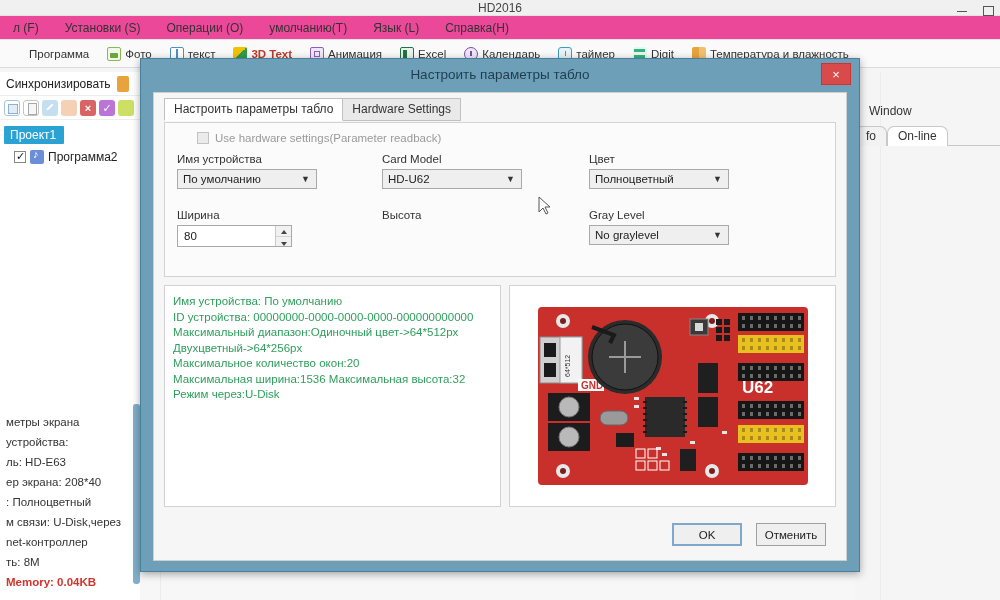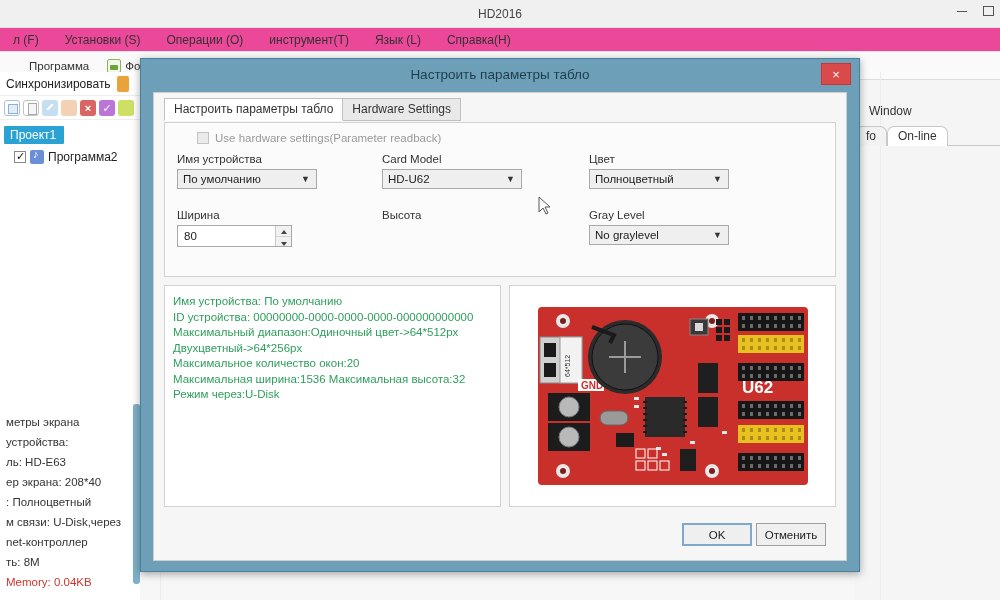--- a/index.html
+++ b/index.html
@@ -9,21 +9,21 @@
     font-family:"Liberation Sans", sans-serif;
     font-size:12px; color:#222;
     background:#f3f3f3;
     position:relative;
   }
 
   
   #app { position:absolute; inset:0; background:#f5f5f5; }
 
   .titlebar {
-    height:28px; background:#f0f0f0; border-bottom:1px solid #e2e2e2;
+    height:16px; background:#f0f0f0; border-bottom:1px solid #e2e2e2;
     display:flex; align-items:center; justify-content:center; position:relative;
   }
   .titlebar .t { font-size:12px; color:#444; }
   .winbtns { position:absolute; right:6px; top:0; height:20px; display:flex; align-items:center; gap:14px; }
   .winbtn { width:12px; height:12px; position:relative; cursor:pointer; }
   .winbtn.min::after { content:""; position:absolute; left:1px; right:1px; top:7px; height:1px; background:#555; }
   .winbtn.max::after { content:""; position:absolute; left:1px; top:2px; width:9px; height:8px; border:1px solid #555; }
 
   .menubar {
     height:24px; background:#ec4899; border-bottom:1px solid #e6e6e6;
@@ -79,21 +79,21 @@
   .tree { padding:6px 4px; font-size:12px; }
   .tree-proj { display:inline-block; background:#2aa3d4; color:#fff; padding:2px 8px 2px 6px; border-radius:1px; }
   .tree-child { display:flex; align-items:center; gap:4px; margin-top:6px; padding-left:10px; }
   .cbx { width:12px; height:12px; border:1px solid #888; background:#fff; position:relative; flex:0 0 auto; }
   .cbx.on::after { content:"✓"; position:absolute; left:1px; top:-2px; font-size:11px; color:#111; }
   .note-ic { width:14px; height:14px; background:#6b8ed8; border-radius:2px; position:relative; flex:0 0 auto; }
   .note-ic::after{content:"♪";position:absolute;left:3px;top:-2px;color:#fff;font-size:11px;}
 
   .lp-info { position:absolute; left:0; bottom:4px; width:140px; padding:6px 6px 4px 6px; font-size:11.5px; line-height:20px; color:#333; }
   .lp-info .ln { white-space:nowrap; overflow:hidden; }
-  .lp-info .red { color:#d0342c; }
+  .lp-info .red { color:#d0342c;font-weight:bold; }
   .lp-scroll { position:absolute; right:0px; top:332px; width:7px; bottom:30px; background:#eee; }
   .lp-scroll i { position:absolute; left:0; right:0; top:0; height:180px; background:#7fb0c9; border-radius:3px; display:block; }
 
   
   .rightpanel { position:absolute; right:0; top:100px; width:145px; height:80px; }
   .rp-title { font-size:12px; color:#333; padding:4px 0 0 14px; }
   .rp-tabs { display:flex; align-items:flex-end; gap:0; padding-left:0px; margin-top:8px; }
   .rp-tab { font-size:12px; padding:2px 10px 3px 10px; border:1px solid #c8c8c8; border-bottom:none;
             border-radius:7px 7px 0 0; background:#f2f2f2; color:#333; }
   .rp-tab.sel { background:#fff; }
@@ -147,21 +147,21 @@
   .spin b::after { content:""; position:absolute; left:5px; top:4px; border-left:3px solid transparent; border-right:3px solid transparent; }
   .spin b.up::after { border-bottom:4px solid #444; }
   .spin b.dn::after { border-top:4px solid #444; top:5px; }
   .w155 { width:140px !important; }
 
   .panel-lower { display:flex; gap:8px; margin-top:8px; height:222px; }
   .infobox { width:337px; border:1px solid #d2d2d2; background:#fff; padding:8px 8px; }
   .infobox .il { color:#2e9e5b; font-size:11.5px; line-height:15.5px; white-space:nowrap; }
   .imgbox { flex:1; border:1px solid #d2d2d2; background:#fff; display:flex; align-items:center; justify-content:center; }
 
-  .dlg-buttons { position:absolute; right:20px; bottom:14px; display:flex; gap:4px; }
+  .dlg-buttons { position:absolute; right:20px; bottom:14px; display:flex; gap:14px; }
   .btn { width:70px; height:23px; border:1px solid #a0a0a0; background:#efefef; font-size:11.5px;
          display:flex; align-items:center; justify-content:center; cursor:pointer; color:#222; }
   .btn.primary { border:2px solid #7fa8cc; }
 
   .cursor { position:absolute; left:538px; top:196px; width:14px; height:20px; pointer-events:none; }
 
   
   .pcb { width:286px; height:190px; position:relative; }
 </style>
 </head>
@@ -174,21 +174,21 @@
     <div class="winbtns">
       <div class="winbtn min"></div>
       <div class="winbtn max"></div>
     </div>
   </div>
 
   <div class="menubar">
     <div class="menuitem">л (F)</div>
     <div class="menuitem">Установки (S)</div>
     <div class="menuitem">Операции (O)</div>
-    <div class="menuitem">инструмент(T)</div>
+    <div class="menuitem">умолчанию(T)</div>
     <div class="menuitem">Язык (L)</div>
     <div class="menuitem">Справка(H)</div>
   </div>
 
   <div class="ribbon">
     <div class="ribitem">
       <span class="ribicon ic-prog"></span>
       <span class="ribtext">Программа</span>
     </div>
     <div class="ribitem">

